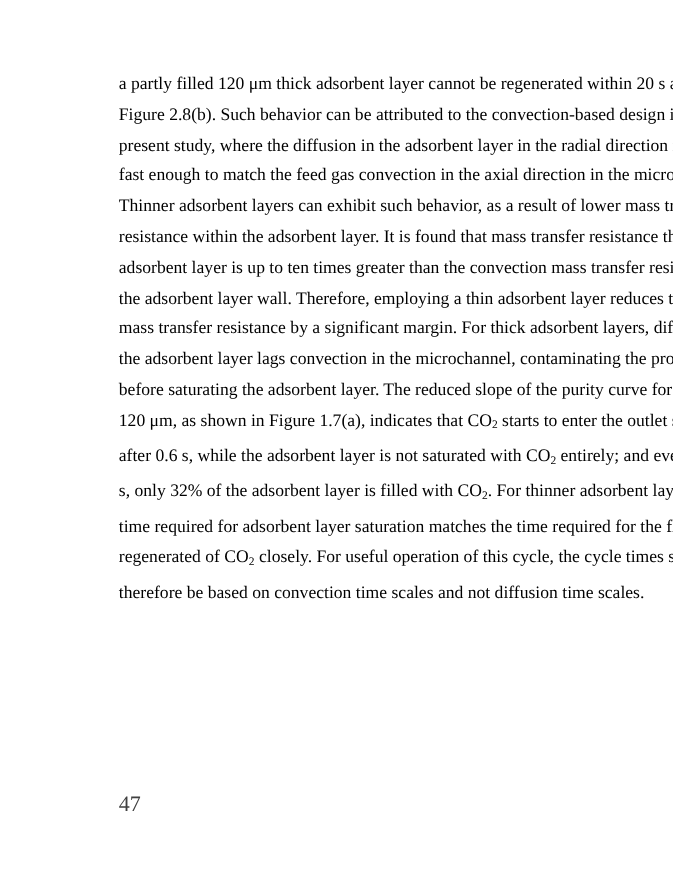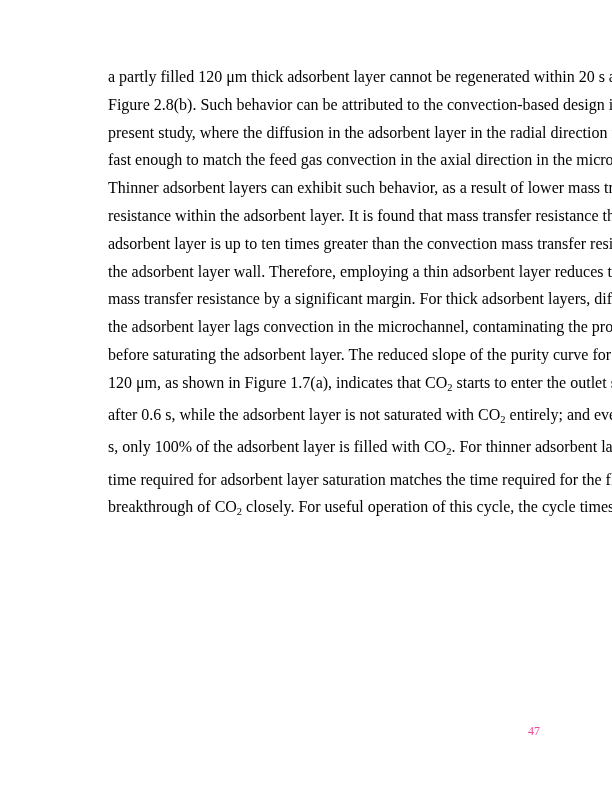--- a/index.html
+++ b/index.html
@@ -36,42 +36,43 @@
   }
   .seg-sub {
     font-size: 10.5px;
     vertical-align: -2.5px;
   }
   .page-number {
     position: absolute;
     left: 108px;
     top: 722px;
     width: 432px;
-    text-align: right;
-    font-size: 12px;
+    text-align: left;
+    font-size: 20px;
     line-height: 18px;
-    color: #ec4899;
+    color: #404040;
   }
 </style>
 </head>
 <body>
 
 <div class="page">
   <div class="text-block">
       <div class="line"><span>a partly filled 120 μm thick adsorbent layer cannot be regenerated within 20 s as seen in</span></div>
       <div class="line"><span>Figure 2.8(b). Such behavior can be attributed to the convection-based design in the</span></div>
       <div class="line"><span>present study, where the diffusion in the adsorbent layer in the radial direction must be</span></div>
       <div class="line"><span>fast enough to match the feed gas convection in the axial direction in the microchannel.</span></div>
       <div class="line"><span>Thinner adsorbent layers can exhibit such behavior, as a result of lower mass transfer</span></div>
       <div class="line"><span>resistance within the adsorbent layer. It is found that mass transfer resistance through the</span></div>
       <div class="line"><span>adsorbent layer is up to ten times greater than the convection mass transfer resistance at</span></div>
       <div class="line"><span>the adsorbent layer wall. Therefore, employing a thin adsorbent layer reduces the overall</span></div>
       <div class="line"><span>mass transfer resistance by a significant margin.  For thick adsorbent layers, diffusion in</span></div>
       <div class="line"><span>the adsorbent layer lags convection in the microchannel, contaminating the product</span></div>
       <div class="line"><span>before saturating the adsorbent layer. The reduced slope of the purity curve for a </span></div>
       <div class="line"><span>120 μm, as shown in Figure 1.7(a), indicates that CO</span><span class="seg-sub">2</span><span> starts to enter the outlet stream</span></div>
       <div class="line"><span>after 0.6 s, while the adsorbent layer is not saturated with CO</span><span class="seg-sub">2</span><span> entirely; and even after 1.5</span></div>
-      <div class="line"><span>s, only 100% of the adsorbent layer is filled with CO</span><span class="seg-sub">2</span><span>. For thinner adsorbent layers, the</span></div>
+      <div class="line"><span>s, only 32% of the adsorbent layer is filled with CO</span><span class="seg-sub">2</span><span>. For thinner adsorbent layers, the</span></div>
       <div class="line"><span>time required for adsorbent layer saturation matches the time required for the fluid</span></div>
-      <div class="line"><span>breakthrough of CO</span><span class="seg-sub">2</span><span> closely. For useful operation of this cycle, the cycle times should</span></div>
+      <div class="line"><span>regenerated of CO</span><span class="seg-sub">2</span><span> closely. For useful operation of this cycle, the cycle times should</span></div>
+      <div class="line last"><span>therefore be based on convection time scales and not diffusion time scales.</span></div>
     </div>
   <div class="page-number">47</div>
 </div>
 
 </body></html>

